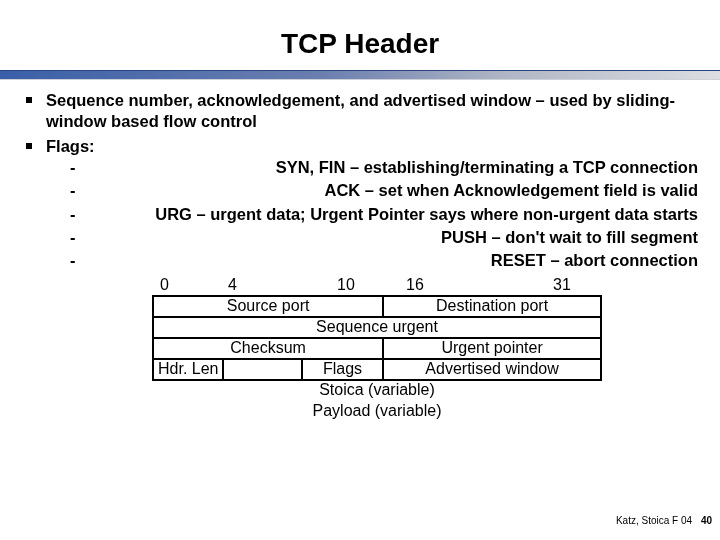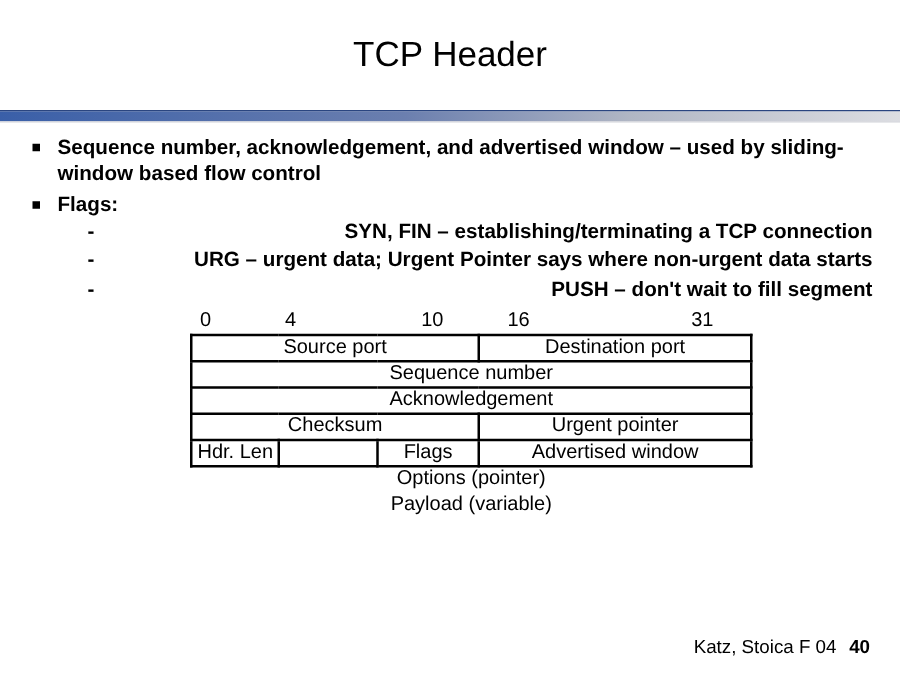--- a/index.html
+++ b/index.html
@@ -7,24 +7,24 @@
     width: 720px;
     height: 540px;
     background: #fff;
     font-family: Arial, Helvetica, sans-serif;
     color: #000;
     position: relative;
     overflow: hidden;
   }
   .title {
     text-align: center;
-    font-weight: normal;
+    font-weight: bold;
     font-size: 28px;
     padding-top: 28px;
-    padding-bottom: 28px;
+    padding-bottom: 10px;
   }
   .rule {
     height: 10px;
     width: 100%;
     background: linear-gradient(to right, #3a5fa8 0%, #6b7faf 45%, #b0b6c4 70%, #dcdde2 100%);
     border-top: 1px solid #2a4580;
     border-bottom: 1px solid #cfd1d8;
   }
   .content {
     padding: 10px 22px 0 22px;
@@ -94,42 +94,44 @@
     border: 2px solid #000;
     padding: 1px 4px;
     height: 21px;
     line-height: 1.05;
     white-space: nowrap;
   }
   .noborder td { border: none !important; }
 
   .footer {
     position: absolute;
-    right: 24px;
+    right: 8px;
     bottom: 14px;
-    font-size: 15px;
+    font-size: 10px;
     margin-left: 14px;
   }
   .footer .pg { font-weight: bold; margin-left: 6px; }
 </style>
 </head>
 <body>
 
 <div class="title">TCP Header</div>
 <div class="rule"></div>
 
 <div class="content">
   <ul class="main">
     <li>Sequence number, acknowledgement, and advertised window – used by sliding-window based flow control</li>
     <li>
       <span>Flags:</span>
       <ul class="sub">
         <li>SYN, FIN – establishing/terminating a TCP connection</li>
+        <li>ACK – set when Acknowledgement field is valid</li>
         <li>URG – urgent data; Urgent Pointer says where non-urgent data starts</li>
         <li>PUSH – don't wait to fill segment</li>
+        <li>RESET – abort connection</li>
       </ul>
     </li>
   </ul>
 
   <div class="tcp-wrap">
     <div class="bitlabels">
       <span class="b0">0</span>
       <span class="b4">4</span>
       <span class="b10">10</span>
       <span class="b16">16</span>
@@ -141,37 +143,34 @@
           <col style="width:18.75%">
           <col style="width:18.75%">
           <col style="width:50%">
       </colgroup>
       <tbody>
           <tr>
         <td colspan="3">Source port</td>
         <td>Destination port</td>
       </tr>
       <tr>
-            <td colspan="4">Sequence number</td>
-          </tr>
-      <tr>
-            <td colspan="4">Acknowledgement</td>
+            <td colspan="4">Sequence urgent</td>
           </tr>
       <tr>
         <td colspan="3">Checksum</td>
         <td>Urgent pointer</td>
       </tr>
       <tr>
         <td>Hdr. Len</td>
         <td></td>
         <td>Flags</td>
         <td>Advertised window</td>
       </tr>
       <tr class="noborder">
-            <td colspan="4">Options (pointer)</td>
+            <td colspan="4">Stoica (variable)</td>
           </tr>
       <tr class="noborder">
             <td colspan="4">Payload (variable)</td>
           </tr>
     </tbody>
       </table>
   </div>
 </div>
 
 <div class="footer">

